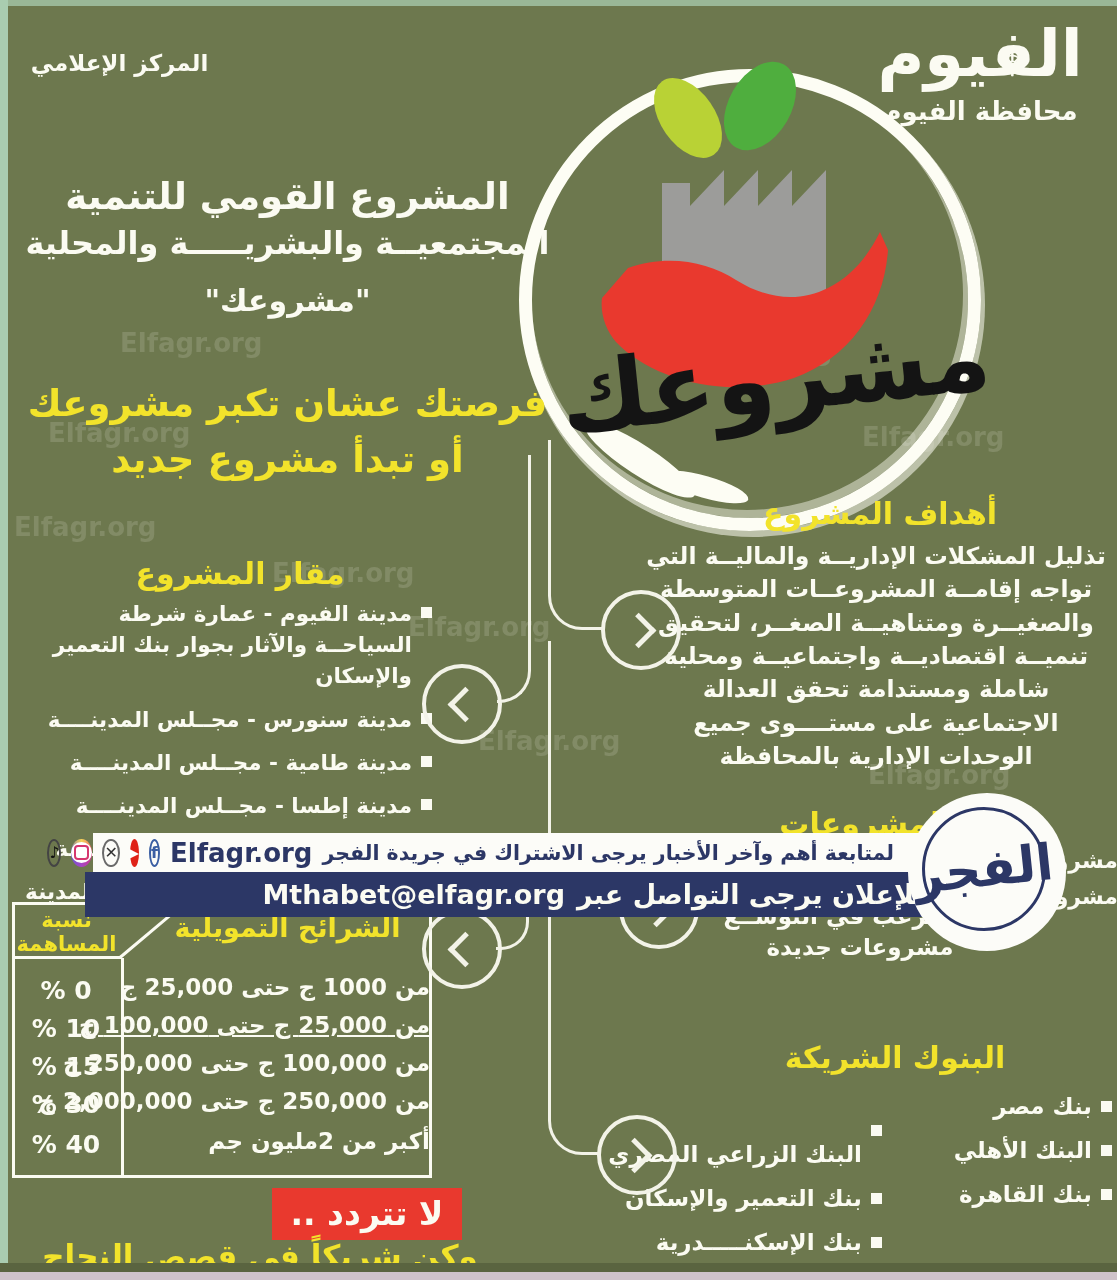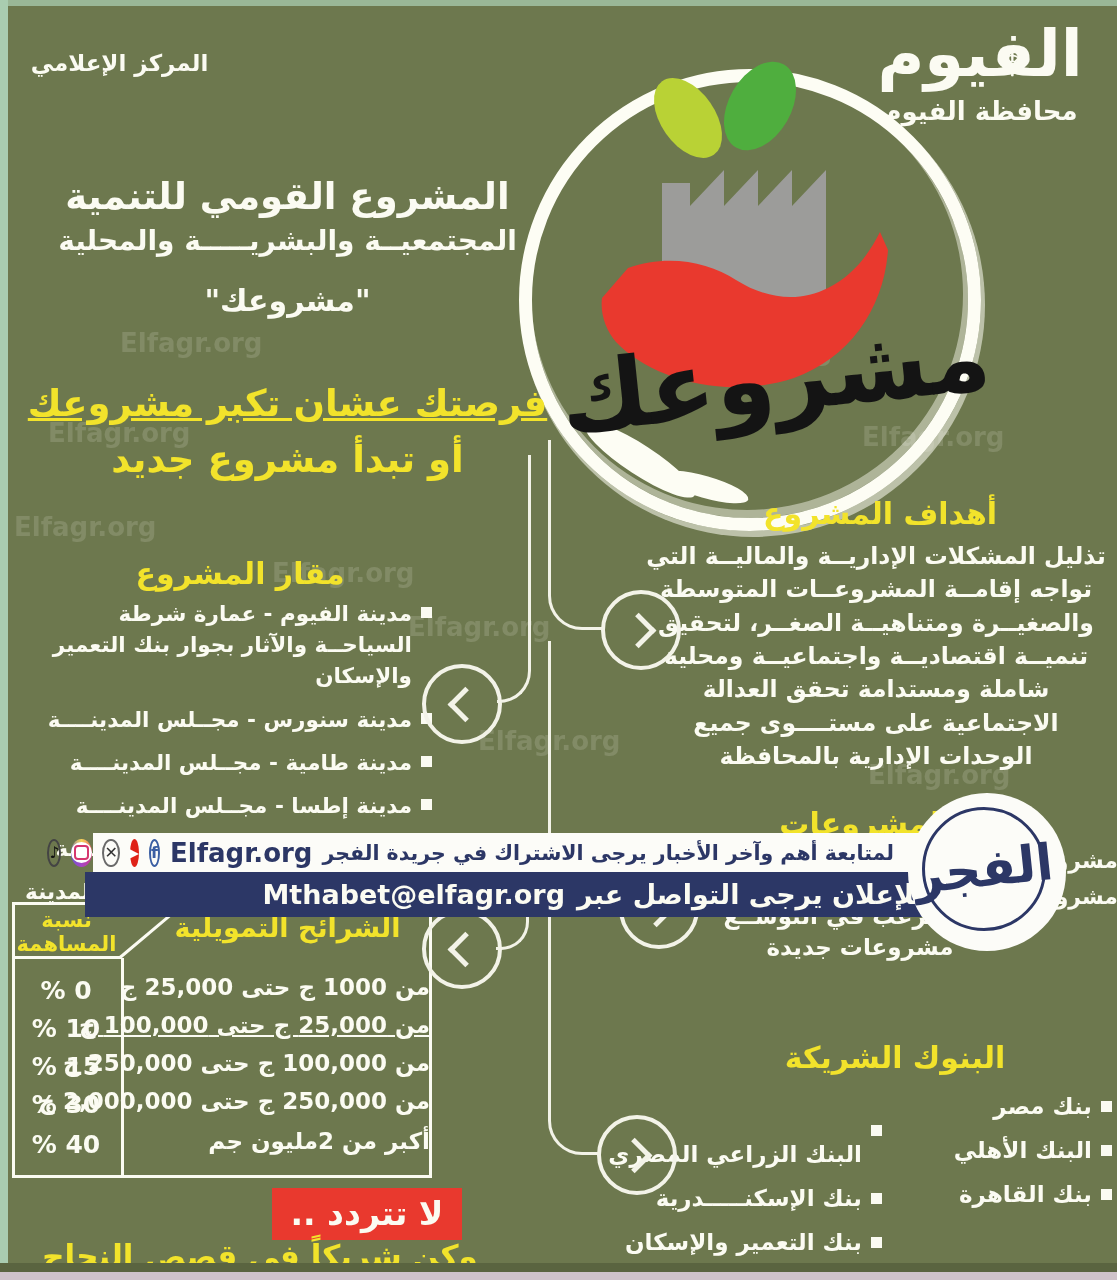--- a/index.html
+++ b/index.html
@@ -60,38 +60,38 @@
 
   <div class="abs w b ctr nw" style="left:22px;top:50px;width:195px;font-size:23px;">المركز الإعلامي</div>
 
   <div class="abs" style="left:850px;top:10px;width:260px;height:150px;text-align:center;">
     <div class="w b nw" style="font-size:64px;line-height:1.4;">الفيوم</div>
     <span class="abs w" style="left:148px;top:36px;font-size:32px;">☸</span>
     <div class="w b nw" style="font-size:26px;margin-top:-4px;">محافظة الفيوم</div>
   </div>
 
   <div class="abs w b ctr nw" style="left:15px;top:175px;width:545px;font-size:37px;">المشروع القومي للتنمية</div>
-  <div class="abs w b ctr nw" style="left:15px;top:224px;width:545px;font-size:28px;">المجتمعيــة والبشريـــــة والمحلية</div>
+  <div class="abs w b ctr nw" style="left:15px;top:224px;width:545px;font-size:32px;">المجتمعيــة والبشريـــــة والمحلية</div>
   <div class="abs w b ctr nw" style="left:15px;top:283px;width:545px;font-size:30px;">"مشروعك"</div>
 
   <div class="abs" style="left:519px;top:69px;width:436px;height:436px;border:13px solid #fdfdf4;border-radius:50%;
               box-shadow:3px 5px 0 1px rgba(253,253,244,.55), inset -3px -6px 0 2px rgba(253,253,244,.45);z-index:0;"></div>
   <div class="abs" style="left:575px;top:445px;width:130px;height:30px;background:#fdfdf4;border-radius:50%;transform:rotate(33deg);z-index:0;"></div>
   <div class="abs" style="left:660px;top:476px;width:90px;height:22px;background:#fdfdf4;border-radius:50%;transform:rotate(16deg);z-index:0;"></div>
 
   <svg class="abs" style="left:598px;top:48px;z-index:1;" width="300" height="360" viewBox="0 0 300 360">
     <ellipse cx="90" cy="70" rx="27" ry="45" fill="#b9d235" transform="rotate(-35 90 70)"></ellipse>
     <ellipse cx="162" cy="58" rx="31" ry="48" fill="#4fae3e" transform="rotate(30 162 58)"></ellipse>
     <polygon fill="#9c9c9a" points="64,250 64,135 92,135 92,158 126,122 126,158 160,122 160,158 194,122 194,158 228,122 228,250"></polygon>
     <path fill="#e9392e" d="M4,250 L30,220 C70,206 110,214 138,232 C170,252 202,254 230,240 C254,228 270,208 282,184 L290,202 C286,260 252,310 196,330 C126,353 52,330 18,294 C8,282 2,266 4,250 Z"></path>
   </svg>
 
   <div class="abs b ctr nw" style="left:535px;top:322px;width:480px;font-size:96px;color:#141414;transform:rotate(-6deg);z-index:2;">مشروعك</div>
 
-  <div class="abs y b ctr nw" style="left:10px;top:382px;width:555px;font-size:37px;z-index:2;text-decoration:underline;">فرصتك عشان تكبر مشروعك</div>
+  <div class="abs y b ctr nw" style="left:10px;top:382px;width:555px;font-size:37px;z-index:2;">فرصتك عشان تكبر مشروعك</div>
   <div class="abs y b ctr nw" style="left:10px;top:438px;width:555px;font-size:37px;z-index:2;">أو تبدأ مشروع جديد</div>
 
   <div class="ln" style="left:497px;top:455px;width:31px;height:245px;border-right-width:3px;border-bottom-width:3px;border-bottom-right-radius:32px;z-index:1;"></div>
   <div class="ln" style="left:548px;top:440px;width:52px;height:187px;border-left-width:3px;border-bottom-width:3px;border-bottom-left-radius:34px;z-index:1;"></div>
   <div class="ln" style="left:548px;top:641px;width:48px;height:511px;border-left-width:3px;border-bottom-width:3px;border-bottom-left-radius:34px;z-index:1;"></div>
   <div class="ln" style="left:496px;top:858px;width:30px;height:89px;border-right-width:3px;border-bottom-width:3px;border-bottom-right-radius:28px;z-index:1;"></div>
 
   <div class="node" style="left:601px;top:590px;z-index:2;">
       <span class="chev r"></span>
     </div>
@@ -204,24 +204,24 @@
       <span class="w b nw" style="font-size:23px;">بنك القاهرة</span>
     </div>
   </div>
   <div class="abs" style="left:650px;top:1092px;width:232px;z-index:1;">
     <div class="bank-row">
       <span class="sq" style="margin-top:0;"></span>
       <span class="w b nw" style="font-size:23px;margin-top:48px;">البنك الزراعي المصري</span>
     </div>
     <div class="bank-row">
       <span class="sq" style="margin-top:0;"></span>
+      <span class="w b nw" style="font-size:23px;">بنك التعمير والإسكان</span>
+    </div>
+    <div class="bank-row">
+      <span class="sq" style="margin-top:0;"></span>
       <span class="w b nw" style="font-size:23px;">بنك الإسكنـــــدرية</span>
-    </div>
-    <div class="bank-row">
-      <span class="sq" style="margin-top:0;"></span>
-      <span class="w b nw" style="font-size:23px;">بنك التعمير والإسكان</span>
     </div>
   </div>
 
   <div class="abs w b ctr nw" style="left:272px;top:1188px;width:190px;height:52px;background:#e9392e;font-size:33px;line-height:52px;z-index:2;">لا تتردد ..</div>
   <div class="abs y b ctr nw" style="left:40px;top:1238px;width:440px;font-size:31px;z-index:2;">وكن شريكاً في قصص النجاح</div>
 
 </div>
 
 </body></html>

